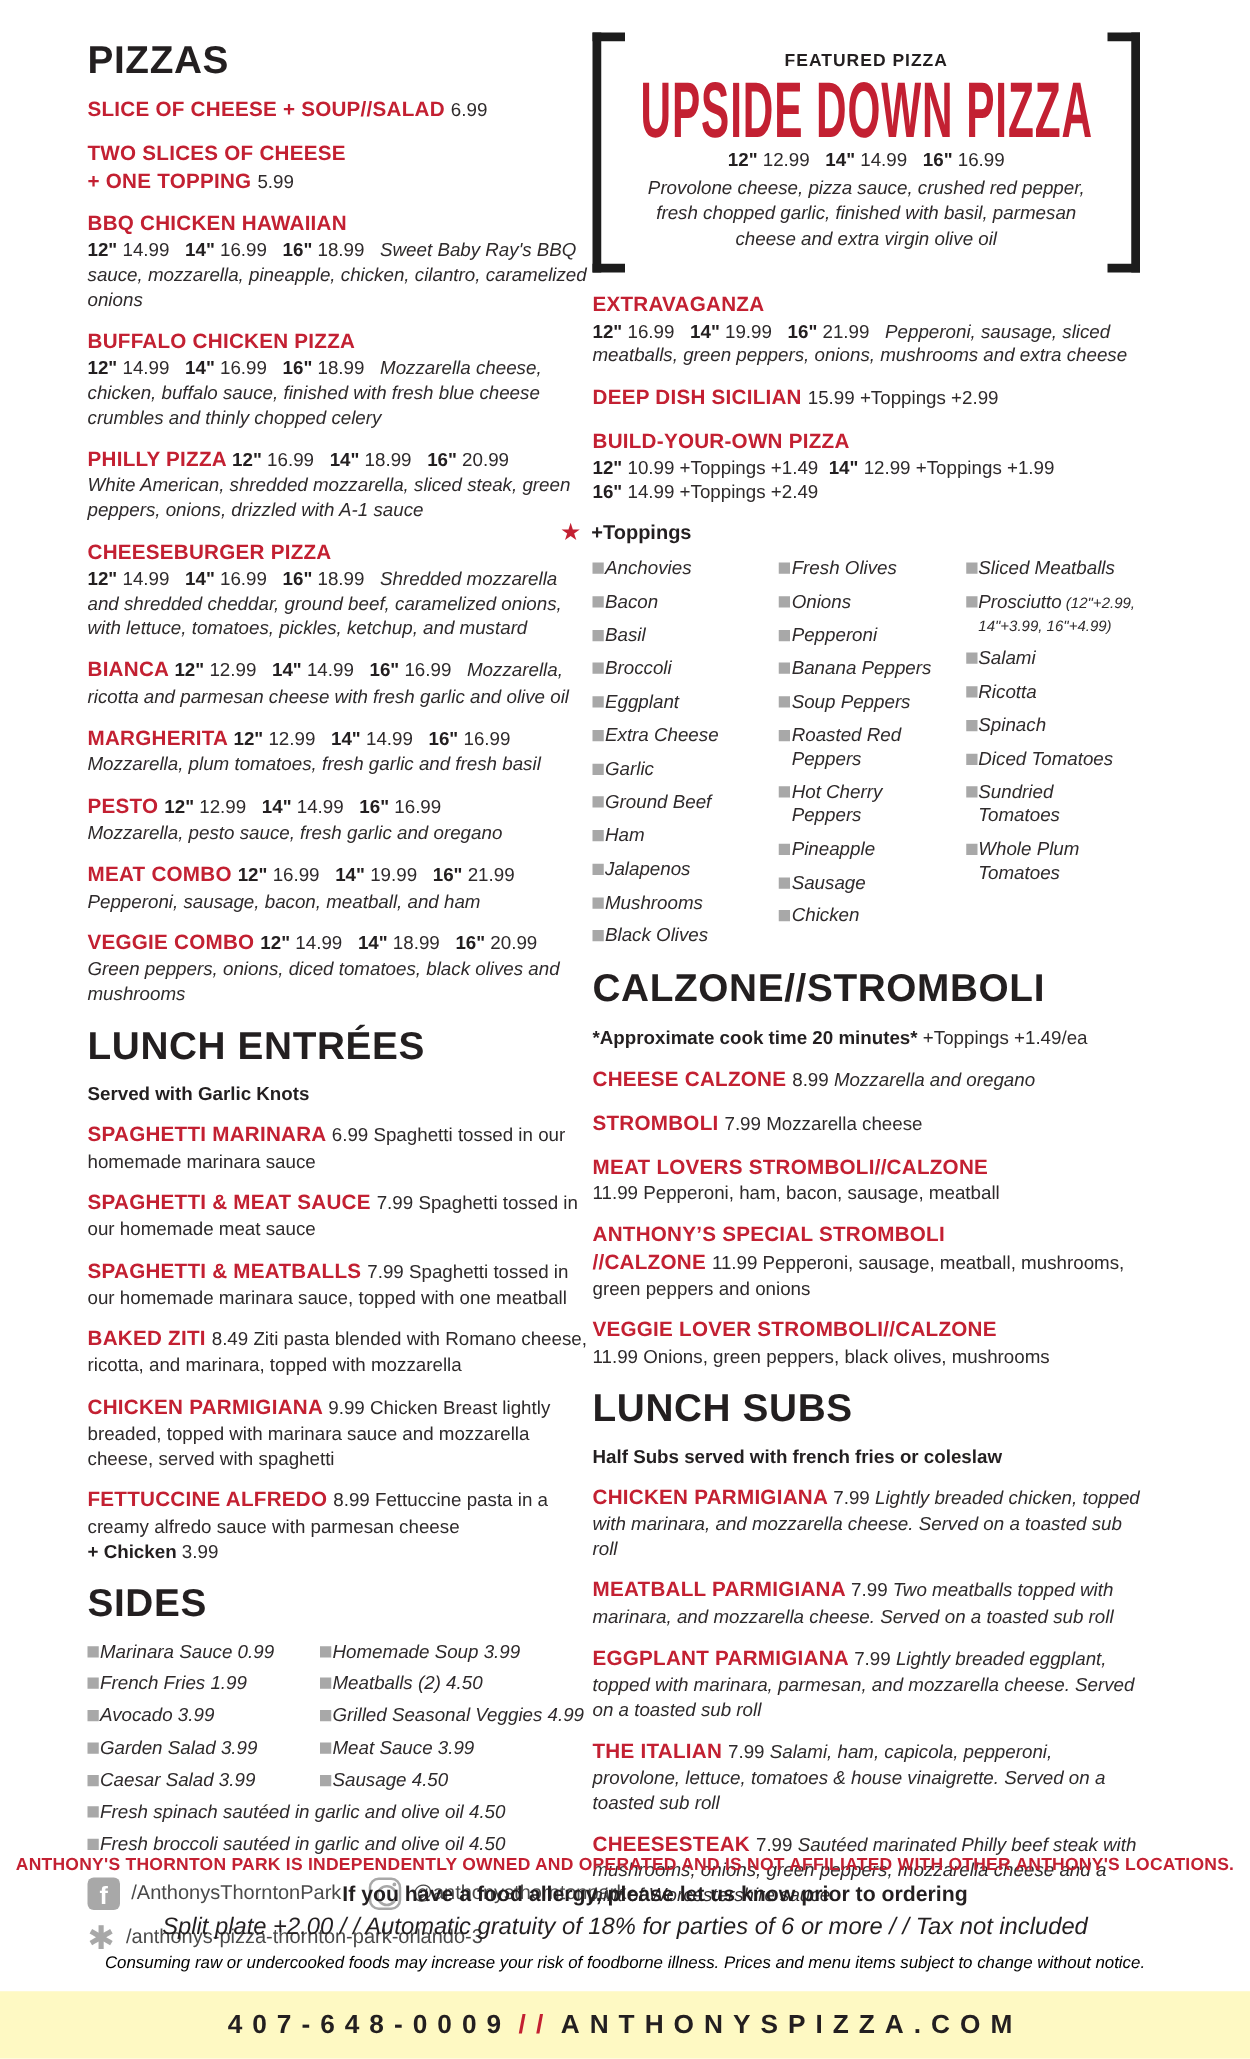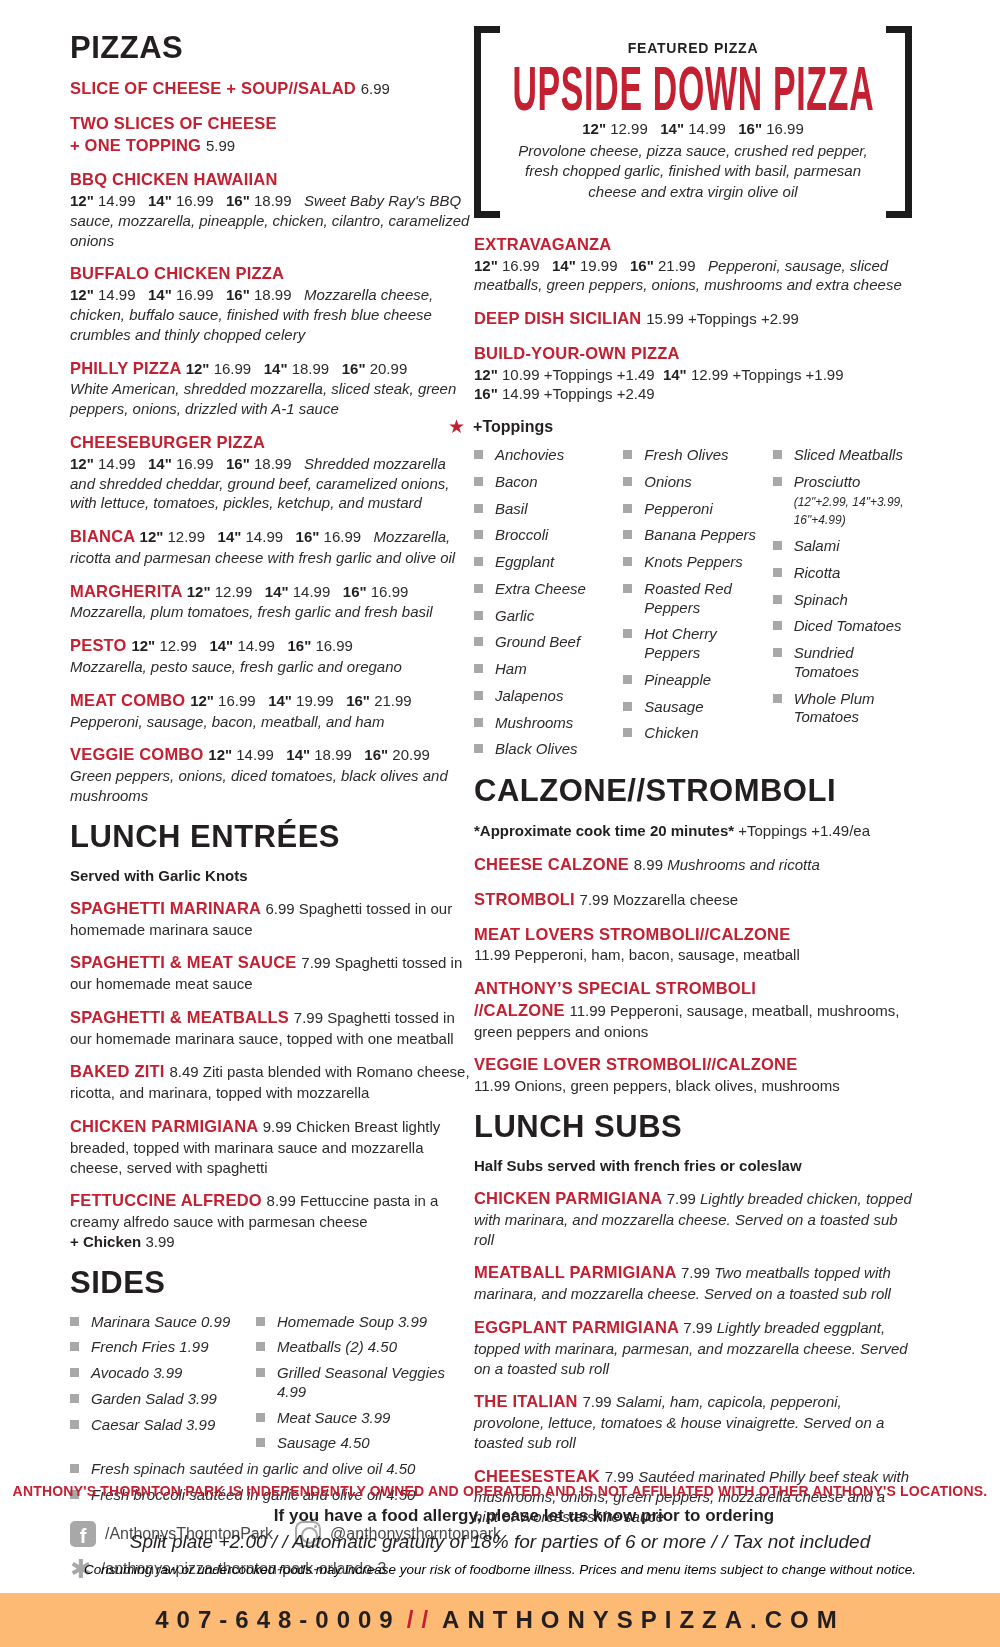--- a/index.html
+++ b/index.html
@@ -20,21 +20,21 @@
   .section-note { font-weight: 700; font-size: 15px; margin: 0 0 14px; }
 
   .menu-item { font-size: 15px; line-height: 1.32; margin: 0 0 13px; }
   .seg-n { color: #c32032; font-weight: 700; font-size: 16.5px; letter-spacing: .2px; }
   .seg-b { font-weight: 700; }
   .seg-r { font-weight: 400; color: #2e2a2b; }
   .seg-i { font-style: italic; color: #2e2a2b; }
 
   ul.bullets { list-style: none; }
   ul.bullets li {
-    position: relative; padding-left: 21px; margin-bottom: 7px;
+    position: relative; padding-left: 10px; margin-bottom: 7px;
     font-style: italic; font-size: 15px; line-height: 1.25; color: #2e2a2b;
   }
   ul.bullets li::before {
     content: ""; position: absolute; left: 0; top: 4px;
     width: 9px; height: 9px; background: #a8a8a8;
   }
   .b-note { font-size: 12px; }
 
   .sides-cols { display: flex; margin-top: 2px; }
   .sides-cols ul:first-child { width: 186px; flex: none; }
@@ -83,22 +83,22 @@
   .toppings-cols ul li { margin-bottom: 8px; }
 
   .disclaimer { position: absolute; left: 0; right: 0; top: 1483px; text-align: center; }
   .disc-1 { color: #c32032; font-weight: 700; font-size: 14px; letter-spacing: .2px; margin-bottom: 7px; }
   .disc-2 { font-weight: 700; font-size: 17px; margin-bottom: 5px; margin-left: 48px; }
   .disc-3 { font-style: italic; font-size: 19px; margin-bottom: 9px; }
   .disc-4 { font-style: italic; font-size: 13.5px; color: #000000; }
 
   .footer-bar {
     position: absolute; left: 0; right: 0; top: 1593px; height: 54px;
-    background: #fdba74; display: flex; align-items: center; justify-content: center;
-    font-size: 24px; font-weight: 700; letter-spacing: 8px; color: #231f20;
+    background: #fef9c3; display: flex; align-items: center; justify-content: center;
+    font-size: 21px; font-weight: 700; letter-spacing: 8px; color: #231f20;
   }
   .footer-sep { color: #c32032; margin: 0 6px; }
 </style>
 </head>
 <body>
 
 <div class="page">
   <div class="columns">
 
     <div class="col-left">
@@ -205,21 +205,21 @@
             <li><span class="b-label">Ham</span></li>
             <li><span class="b-label">Jalapenos</span></li>
             <li><span class="b-label">Mushrooms</span></li>
             <li><span class="b-label">Black Olives</span></li>
           </ul>
         <ul class="bullets">
             <li><span class="b-label">Fresh Olives</span></li>
             <li><span class="b-label">Onions</span></li>
             <li><span class="b-label">Pepperoni</span></li>
             <li><span class="b-label">Banana Peppers</span></li>
-            <li><span class="b-label">Knots Peppers</span></li>
+            <li><span class="b-label">Soup Peppers</span></li>
             <li><span class="b-label">Roasted Red Peppers</span></li>
             <li><span class="b-label">Hot Cherry Peppers</span></li>
             <li><span class="b-label">Pineapple</span></li>
             <li><span class="b-label">Sausage</span></li>
             <li><span class="b-label">Chicken</span></li>
           </ul>
         <ul class="bullets">
             <li><span class="b-label">Sliced Meatballs</span></li>
             <li><span class="b-label">Prosciutto</span><span class="b-note"> (12"+2.99, 14"+3.99, 16"+4.99)</span></li>
             <li><span class="b-label">Salami</span></li>
@@ -227,21 +227,21 @@
             <li><span class="b-label">Spinach</span></li>
             <li><span class="b-label">Diced Tomatoes</span></li>
             <li><span class="b-label">Sundried Tomatoes</span></li>
             <li><span class="b-label">Whole Plum Tomatoes</span></li>
           </ul>
       </div>
 
       <h1 class="section-heading">CALZONE//STROMBOLI</h1>
       <p class="menu-item"><span class="seg-b">*Approximate cook time 20 minutes* </span><span class="seg-r">+Toppings +1.49/ea</span></p>
       <div>
-          <p class="menu-item"><span class="seg-n">CHEESE CALZONE </span><span class="seg-r">8.99 </span><span class="seg-i">Mushrooms and ricotta</span></p>
+          <p class="menu-item"><span class="seg-n">CHEESE CALZONE </span><span class="seg-r">8.99 </span><span class="seg-i">Mozzarella and oregano</span></p>
           <p class="menu-item"><span class="seg-n">STROMBOLI </span><span class="seg-r">7.99 Mozzarella cheese</span></p>
           <p class="menu-item"><span class="seg-n">MEAT LOVERS STROMBOLI//CALZONE</span><br><span class="seg-r">11.99 Pepperoni, ham, bacon, sausage, meatball</span></p>
           <p class="menu-item"><span class="seg-n">ANTHONY’S SPECIAL STROMBOLI</span><br><span class="seg-n">//CALZONE </span><span class="seg-r">11.99 Pepperoni, sausage, meatball, mushrooms, green peppers and onions</span></p>
           <p class="menu-item"><span class="seg-n">VEGGIE LOVER STROMBOLI//CALZONE</span><br><span class="seg-r">11.99 Onions, green peppers, black olives, mushrooms</span></p>
         </div>
 
       <h1 class="section-heading">LUNCH SUBS</h1>
       <p class="section-note">Half Subs served with french fries or coleslaw</p>
       <div>
           <p class="menu-item"><span class="seg-n">CHICKEN PARMIGIANA </span><span class="seg-r">7.99 </span><span class="seg-i">Lightly breaded chicken, topped with marinara, and mozzarella cheese. Served on a toasted sub roll</span></p>

